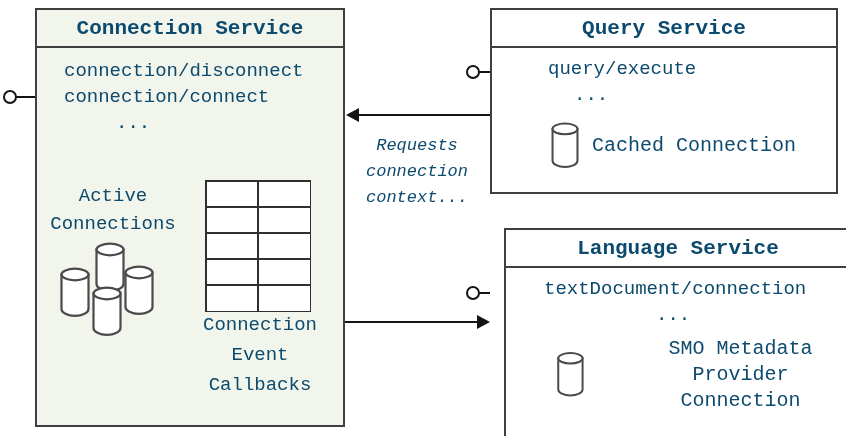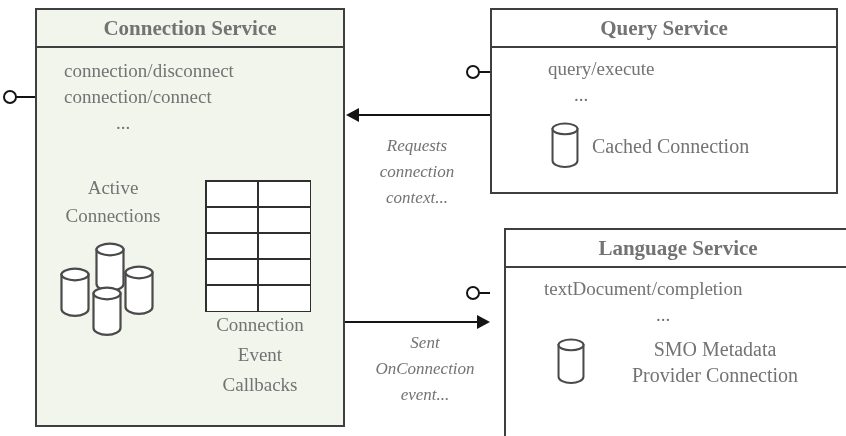--- a/index.html
+++ b/index.html
@@ -1,22 +1,22 @@
 <!DOCTYPE html>
 <html><head>
 <meta charset="utf-8">
 <style>
   html, body { margin: 0; padding: 0; background: #ffffff; }
   #canvas {
     position: relative;
     width: 846px;
     height: 436px;
     background: #ffffff;
-    font-family: Liberation Serif, serif;
-    color: #737373;
+    font-family: Liberation Mono, monospace;
+    color: #0c4a6e;
     overflow: hidden;
   }
   .box {
     position: absolute;
     border: 2px solid #3f3f3f;
     box-sizing: border-box;
     background: #ffffff;
   }
   .box-header {
     height: 36px;
@@ -84,21 +84,21 @@
 
   <div class="box" style="left:35px; top:8px; width:310px; height:419px; background:#f2f5ec;">
     <div class="box-header">Connection Service</div>
 
     <div style="position:absolute; left:27px; top:48px;">
       <div class="ep">connection/disconnect</div>
       <div class="ep">connection/connect</div>
       <div class="ep" style="padding-left:52px;">...</div>
     </div>
 
-    <div class="pre center" style="position:absolute; left:0px; top:164px; width:152px; font-size:19px; line-height:28px;">Active
+    <div class="pre center" style="position:absolute; left:0px; top:172px; width:152px; font-size:19px; line-height:28px;">Active
 Connections</div>
 
     <div style="position:absolute; left:22px; top:232px; width:112px; height:98px;">
       <svg class="cyl" style="position:absolute; left:35px; top:0px;" width="32" height="52" viewBox="0 0 32 52">
         <path d="M2.5 7.5 V42 C2.5 45.6 8.5 48.8 16 48.8 C23.5 48.8 29.5 45.6 29.5 42 V7.5 Z" fill="#ffffff" stroke="#4a4a4a" stroke-width="2.2"></path>
         <ellipse cx="16" cy="7.5" rx="13.5" ry="5.8" fill="#ffffff" stroke="#4a4a4a" stroke-width="2.2"></ellipse>
       </svg>
       <svg class="cyl" style="position:absolute; left:0px; top:25px;" width="32" height="52" viewBox="0 0 32 52">
         <path d="M2.5 7.5 V42 C2.5 45.6 8.5 48.8 16 48.8 C23.5 48.8 29.5 45.6 29.5 42 V7.5 Z" fill="#ffffff" stroke="#4a4a4a" stroke-width="2.2"></path>
         <ellipse cx="16" cy="7.5" rx="13.5" ry="5.8" fill="#ffffff" stroke="#4a4a4a" stroke-width="2.2"></ellipse>
@@ -145,21 +145,21 @@
         <ellipse cx="16" cy="7.5" rx="13.5" ry="5.8" fill="#ffffff" stroke="#4a4a4a" stroke-width="2.2"></ellipse>
       </svg>
       <div class="db-label">Cached Connection</div>
     </div>
   </div>
 
   <div class="box" style="left:504px; top:228px; width:348px; height:240px;">
     <div class="box-header">Language Service</div>
 
     <div style="position:absolute; left:38px; top:46px;">
-      <div class="ep">textDocument/completion</div>
+      <div class="ep">textDocument/connection</div>
       <div class="ep" style="padding-left:112px;">...</div>
     </div>
 
     <div class="db-row" style="left:50px; top:106px;gap:46px;">
       <svg class="cyl" width="30" height="48" viewBox="0 0 32 52">
         <path d="M2.5 7.5 V42 C2.5 45.6 8.5 48.8 16 48.8 C23.5 48.8 29.5 45.6 29.5 42 V7.5 Z" fill="#ffffff" stroke="#4a4a4a" stroke-width="2.2"></path>
         <ellipse cx="16" cy="7.5" rx="13.5" ry="5.8" fill="#ffffff" stroke="#4a4a4a" stroke-width="2.2"></ellipse>
       </svg>
       <div class="db-label pre center">SMO Metadata
 Provider Connection</div>
@@ -176,17 +176,14 @@
   <div class="hline" style="left:479px; top:292px; width:11px;"></div>
 
   <div class="hline" style="left:357px; top:114px; width:133px;"></div>
   <div class="arrow-left" style="left:346px; top:108px;"></div>
   <div class="flow-label pre" style="left:358px; top:133px; width:118px;">Requests
 connection
 context...</div>
 
   <div class="hline" style="left:345px; top:321px; width:133px;"></div>
   <div class="arrow-right" style="left:477px; top:315px;"></div>
-  <div class="flow-label pre" style="left:362px; top:330px; width:126px;">Sent
-OnConnection
-event...</div>
 
 </div>
 
 </body></html>

